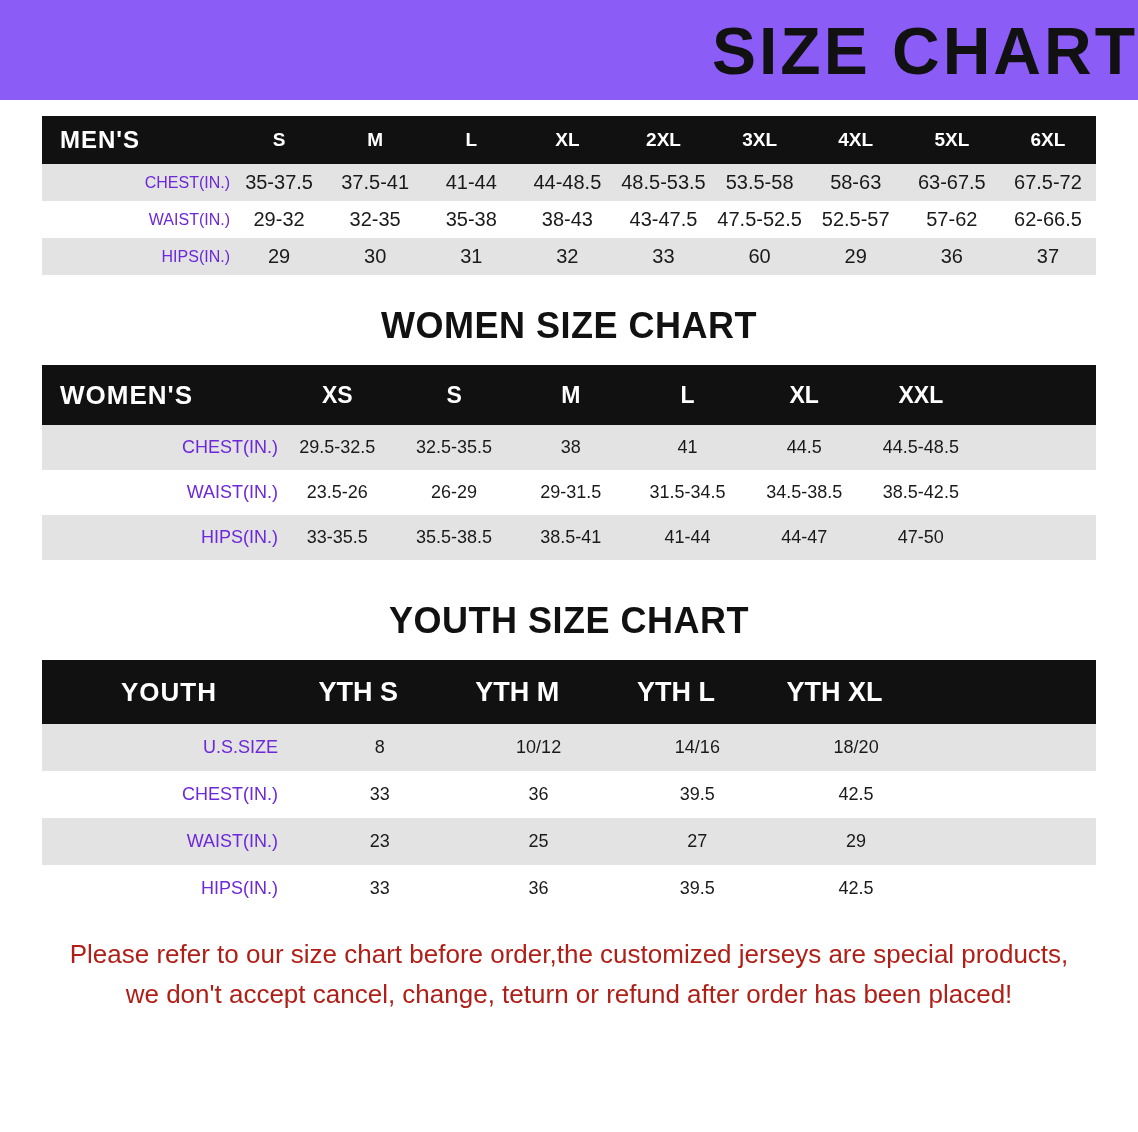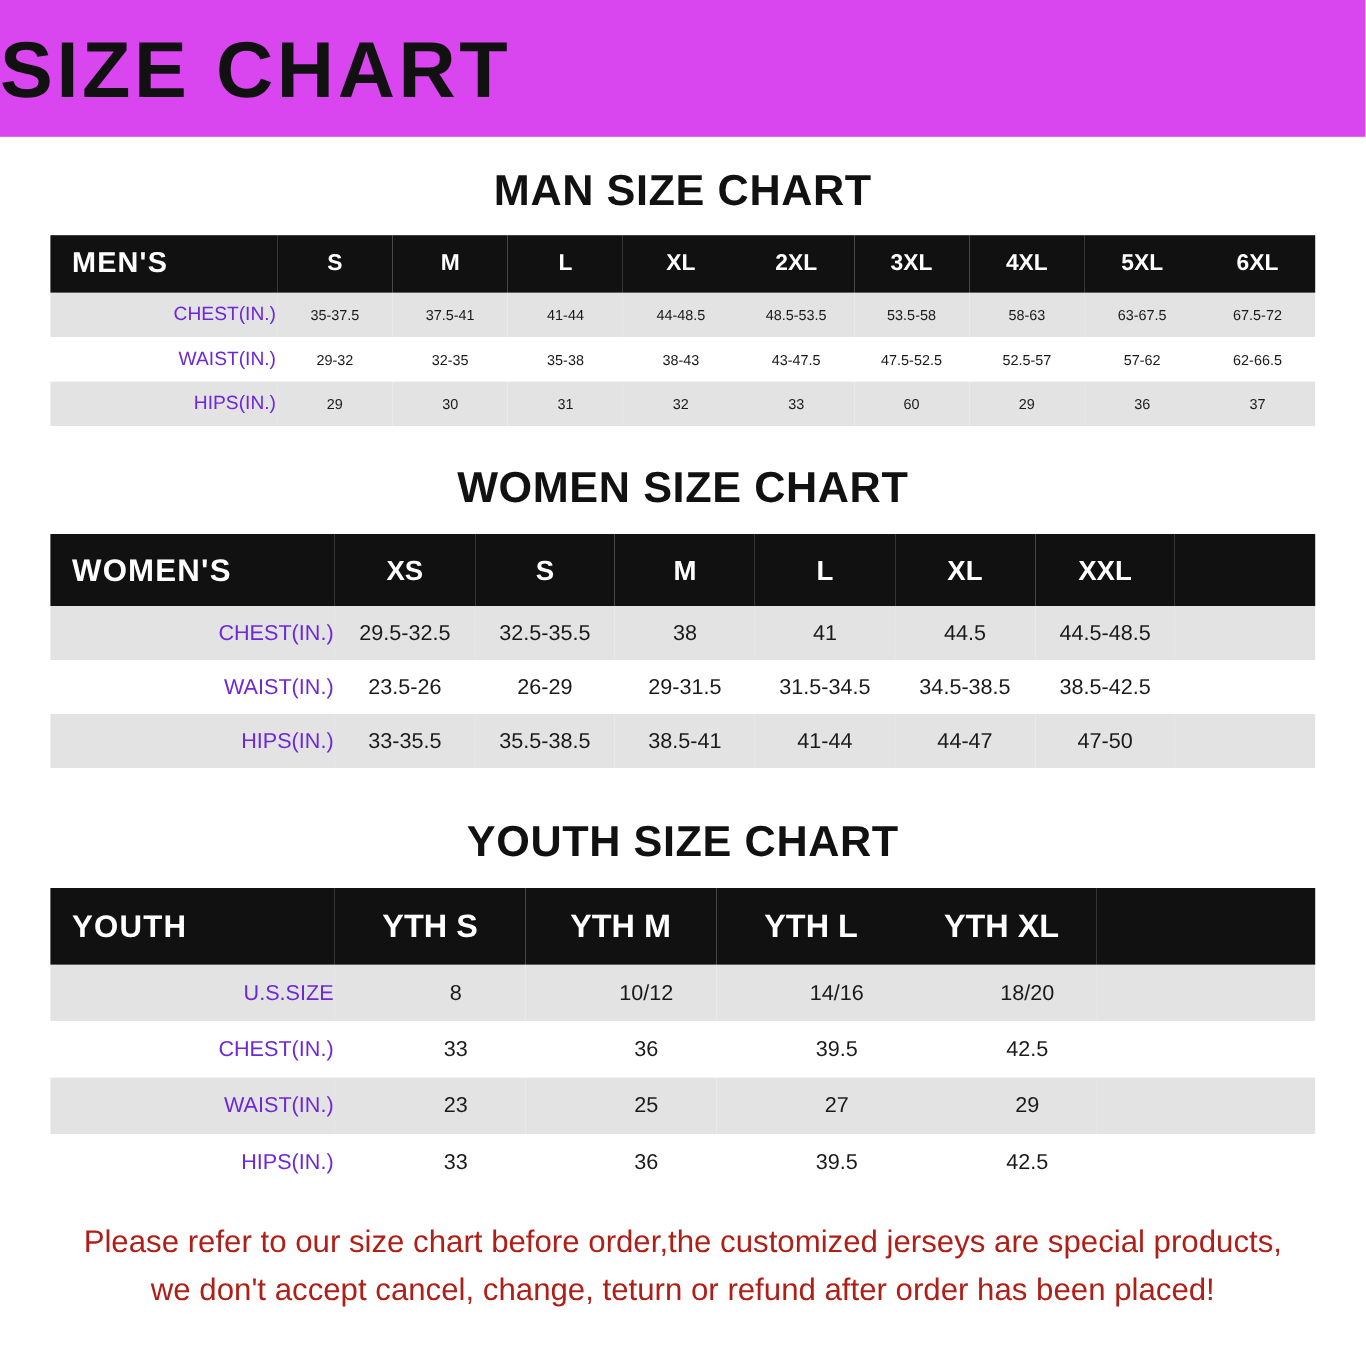--- a/index.html
+++ b/index.html
@@ -16,25 +16,25 @@
   .page {
     position: relative;
     width: 1138px;
     height: 1132px;
     background: #ffffff;
   }
 
   
   .banner {
     width: 100%;
-    height: 114px;
-    background: #d946ef;
+    height: 100px;
+    background: #8b5cf6;
     display: flex;
     align-items: center;
-    justify-content: flex-start;
+    justify-content: flex-end;
   }
   .banner-title {
     font-family: "Liberation Sans", sans-serif;
     font-weight: bold;
     font-size: 66px;
     letter-spacing: 3px;
     color: #111111;
     line-height: 1;
     margin-top: 2px;
   }
@@ -82,21 +82,21 @@
   table.sz tbody td.rowlabel {
     text-align: right;
     color: #6d28d9;
   }
   tr.shade td { background: #e3e3e3; }
   tr.plain td { background: #ffffff; }
 
   
   .men thead th { height: 46px; font-size: 19px; }
   .men thead th.rowlabel { font-size: 24px; }
-  .men tbody td { height: 35px; font-size: 12px; }
+  .men tbody td { height: 35px; font-size: 20px; }
   .men tbody td.rowlabel { font-size: 16px; }
 
   
   .women thead th { height: 58px; font-size: 23px; }
   .women thead th.rowlabel { font-size: 26px; }
   .women tbody td { height: 43px; font-size: 18px; }
   .women tbody td.rowlabel { font-size: 18px; }
 
   
   .youth thead th { height: 62px; font-size: 27px; }
@@ -121,21 +121,20 @@
 </style>
 </head>
 <body>
 
 <div class="page">
 
   <div class="banner">
     <div class="banner-title">SIZE CHART</div>
   </div>
 
-  <div class="section-title t-man">MAN SIZE CHART</div>
   <div class="table-wrap">
     <table class="sz men">
       <thead>
         <tr>
           <th class="rowlabel" style="width:170px;">MEN'S</th>
           <th>S</th>
           <th>M</th>
           <th>L</th>
           <th>XL</th>
           <th>2XL</th>
@@ -234,21 +233,21 @@
         </tr>
       </tbody>
     </table>
   </div>
 
   <div class="section-title t-youth">YOUTH SIZE CHART</div>
   <div class="table-wrap">
     <table class="sz youth">
       <thead>
         <tr>
-          <th class="rowlabel" style="width:218px;">YOUTH</th>
+          <th class="rowlabel" style="width:218px;text-align:center;">YOUTH</th>
           <th>YTH S</th>
           <th>YTH M</th>
           <th>YTH L</th>
           <th>YTH XL</th>
           <th style="width:180px;"></th>
         </tr>
       </thead>
       <tbody>
         <tr class="shade">
           <td class="rowlabel">U.S.SIZE</td>

